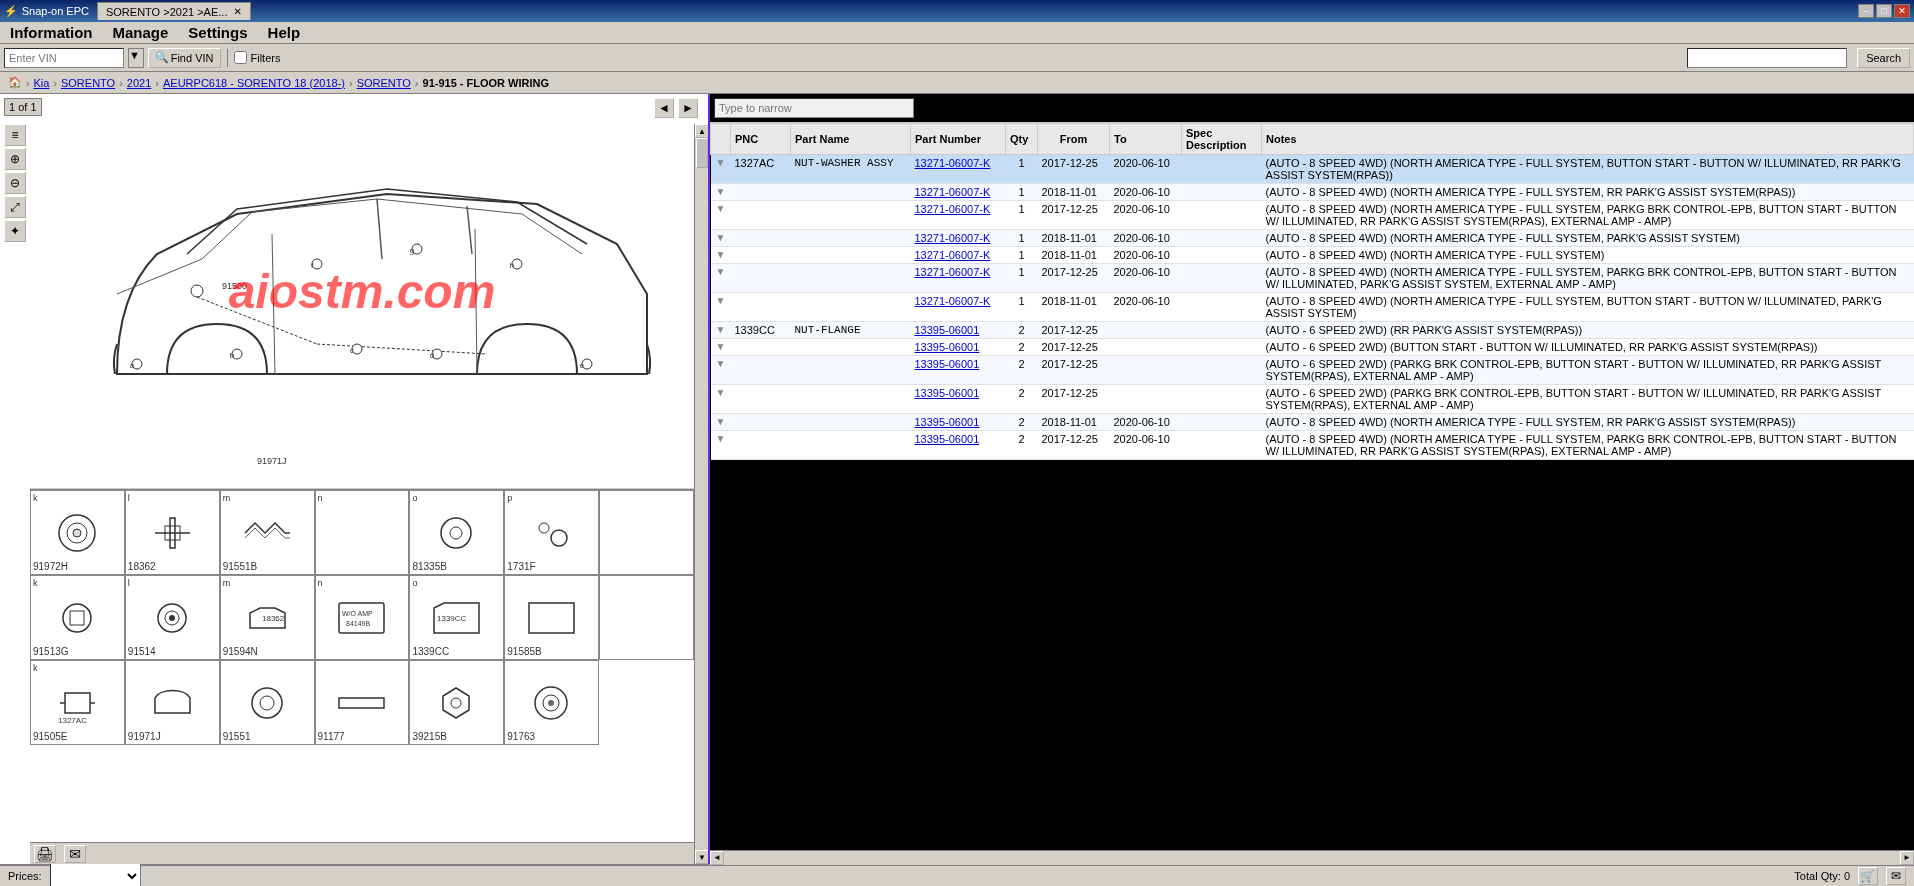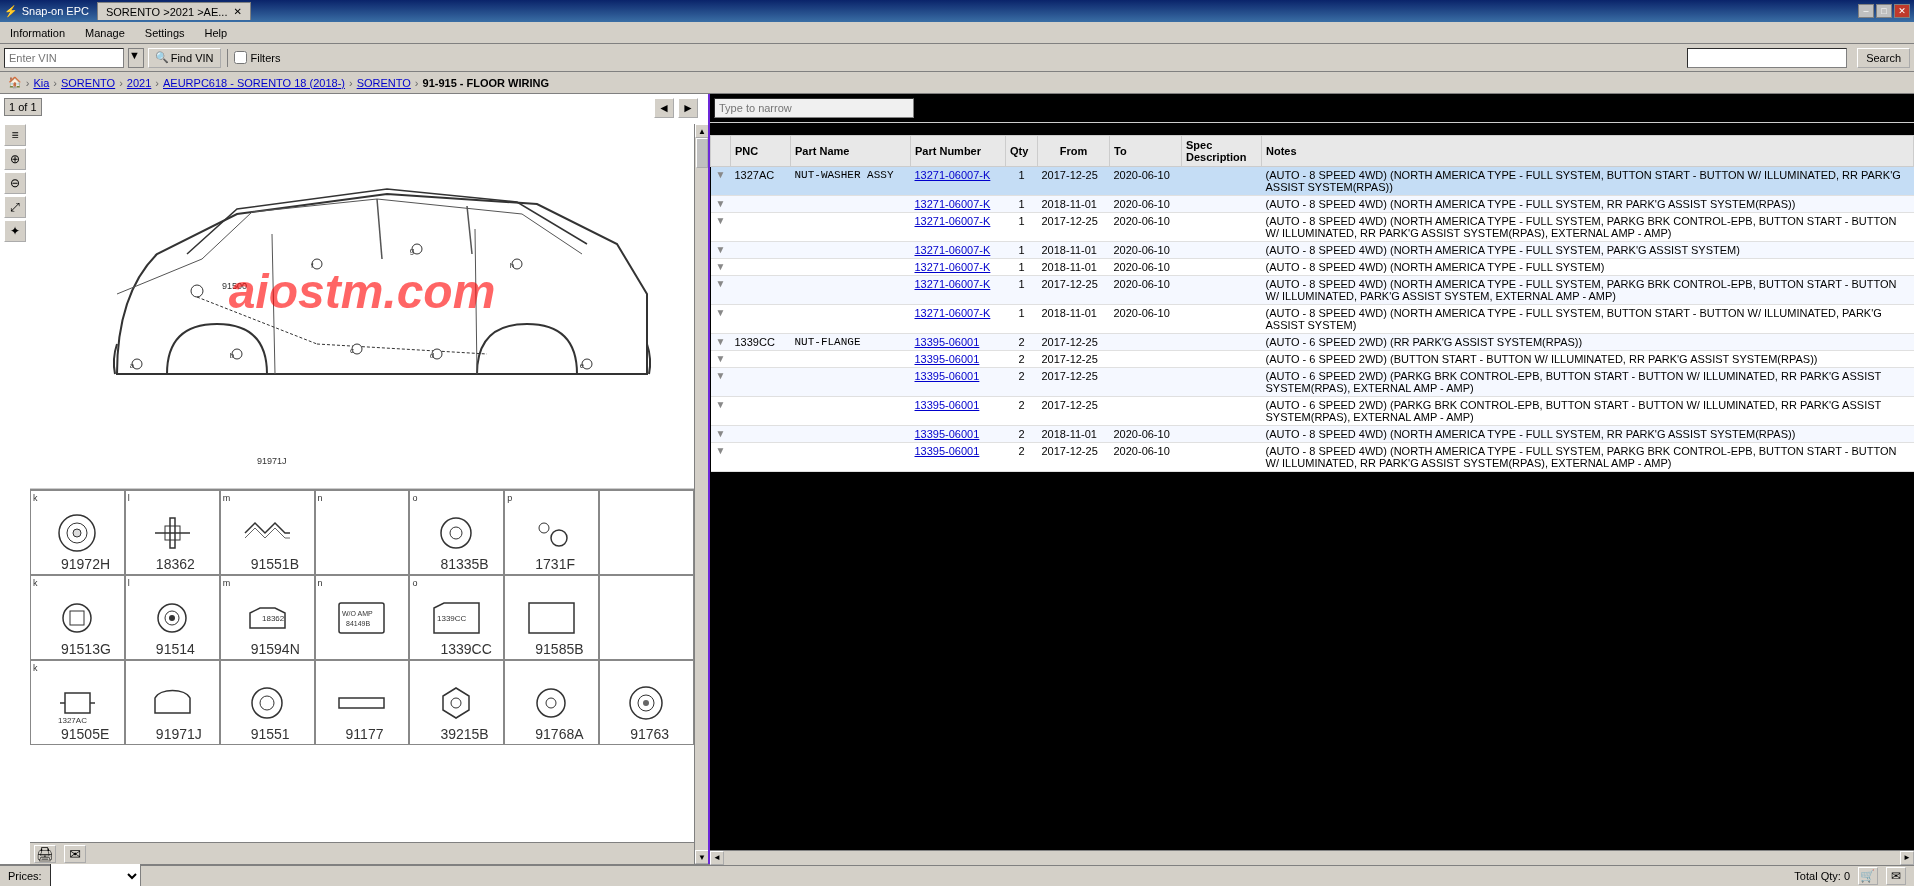--- a/index.html
+++ b/index.html
@@ -31,21 +31,22 @@
       height: 22px;
       display: flex;
       align-items: center;
       padding: 0 4px;
       border-bottom: 1px solid #808080;
       gap: 8px;
     }
     .menu-item {
       padding: 2px 6px;
       cursor: pointer;
-      font-size: 11px;
+      font-size: 15px;
+      font-weight: bold;
     }
 
     
     #toolbar {
       background: #d4d0c8;
       height: 28px;
       display: flex;
       align-items: center;
       padding: 0 4px;
       gap: 4px;
@@ -244,23 +245,22 @@
       position: absolute;
       top: 2px;
       left: 2px;
       font-size: 9px;
       color: #333;
     }
     .part-cell-number {
       position: absolute;
       bottom: 2px;
       left: 2px;
-      font-size: 14px;
+      font-size: 10px;
       color: #333;
-      margin-left: 28px;
     }
     
     .car-svg {
       width: 100%;
       height: 380px;
     }
 
     
     #right-panel {
       flex: 1;
@@ -283,21 +283,20 @@
       padding: 0 4px;
       font-size: 11px;
       background: #f0f0f0;
       color: #888;
     }
 
     
     #parts-table {
       flex: 1;
       overflow-y: auto;
-      margin-top: 12px;
     }
     table {
       width: 100%;
       border-collapse: collapse;
       font-size: 11px;
     }
     thead th {
       background: #e8e8e8;
       border: 1px solid #ccc;
       padding: 3px 4px;
@@ -655,27 +654,20 @@
         </div>
 
         <div class="part-cell">
           <svg width="55" height="50" viewBox="0 0 55 50">
             <polygon points="27,10 40,18 40,32 27,40 14,32 14,18" stroke="#333" stroke-width="1.5" fill="none"></polygon>
             <circle cx="27" cy="25" r="5" stroke="#333" stroke-width="1" fill="none"></circle>
           </svg>
           <span class="part-cell-number">39215B</span>
         </div>
 
-        <div class="part-cell">
-          <svg width="55" height="50" viewBox="0 0 55 50">
-            <circle cx="27" cy="25" r="14" stroke="#333" stroke-width="1.5" fill="none"></circle>
-            <circle cx="27" cy="25" r="5" stroke="#333" stroke-width="1" fill="none"></circle>
-          </svg>
-          <span class="part-cell-number">91768A</span>
-        </div>
 
         <div class="part-cell">
           <svg width="55" height="50" viewBox="0 0 55 50">
             <circle cx="27" cy="25" r="16" stroke="#333" stroke-width="1.5" fill="none"></circle>
             <circle cx="27" cy="25" r="8" stroke="#333" stroke-width="1" fill="none"></circle>
             <circle cx="27" cy="25" r="3" fill="#666"></circle>
           </svg>
           <span class="part-cell-number">91763</span>
         </div>
       </div>

